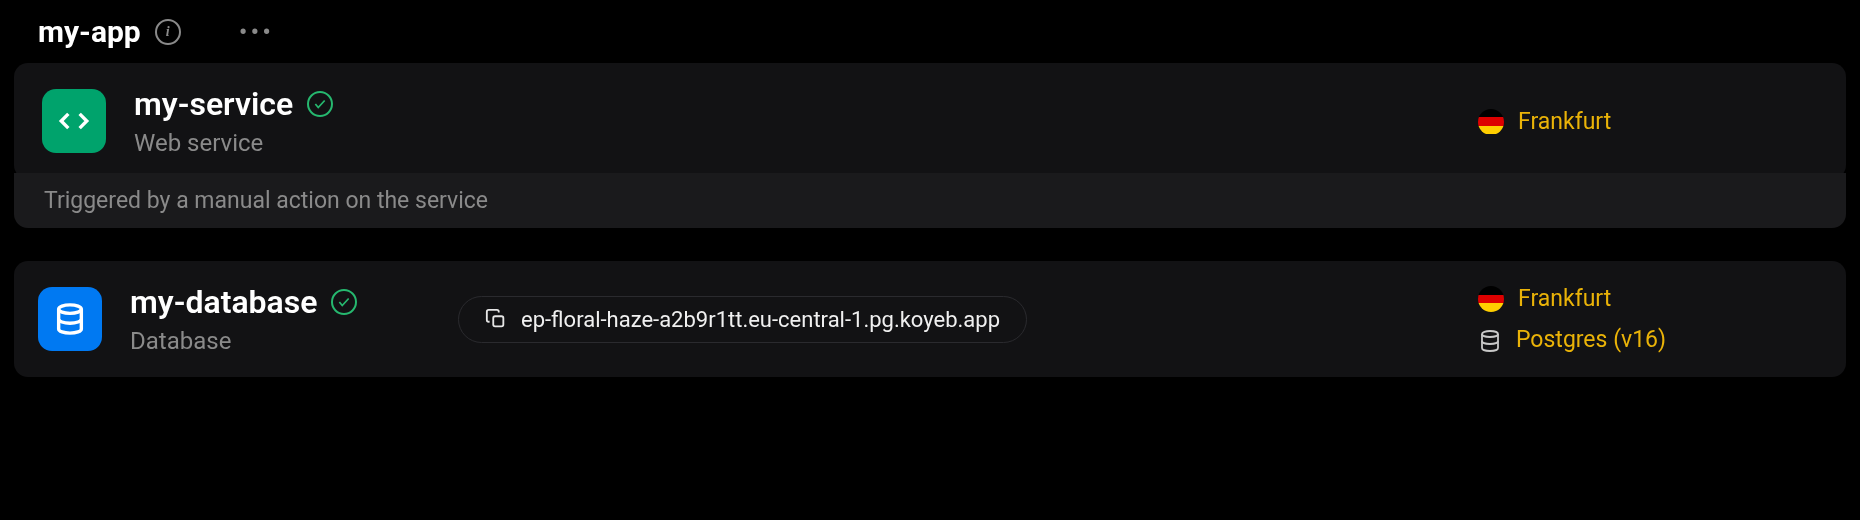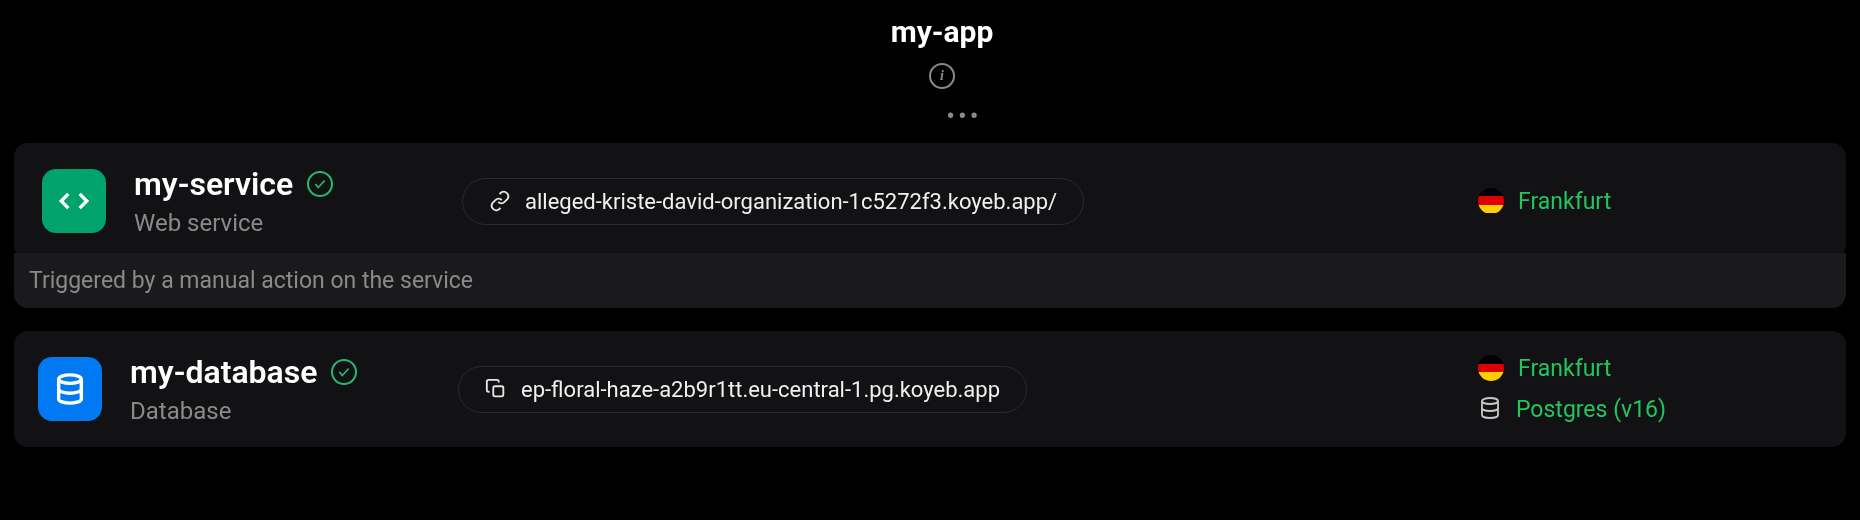--- a/index.html
+++ b/index.html
@@ -1,19 +1,19 @@
 <!DOCTYPE html>
 <html><head>
 <meta charset="utf-8">
 <style>
   * { box-sizing: border-box; margin: 0; padding: 0; }
   html, body { width: 1860px; height: 520px; background: #000; color: #e6e6e6; font-family: -apple-system, BlinkMacSystemFont, "Segoe UI", Roboto, sans-serif; }
   body { padding: 14px 14px 0 14px; }
 
-  .header { display: flex; align-items: center; gap: 14px; padding: 0 0 14px 24px; flex-direction: column; }
+  .header { display: flex; align-items: center; gap: 14px; padding: 0 0 14px 24px; }
   .app-name { font-size: 30px; font-weight: 700; color: #fff; }
   .info-circle { width: 26px; height: 26px; border: 2px solid #8a8a8a; border-radius: 50%; display: flex; align-items: center; justify-content: center; color: #8a8a8a; font-size: 14px; font-weight: 600; font-style: italic; font-family: Georgia, serif; }
   .dots { color: #8a8a8a; font-size: 26px; letter-spacing: 3px; margin-left: 44px; line-height: 1; }
 
   .card { background: #121214; border-radius: 14px; padding: 22px 28px; display: flex; align-items: center; gap: 28px; }
   .card2 { margin-top: 0; padding-left: 24px; }
 
   .icon-box { width: 64px; height: 64px; border-radius: 14px; display: flex; align-items: center; justify-content: center; flex-shrink: 0; }
   .icon-green { background: #00a36c; }
   .icon-blue  { background: #0079f2; }
@@ -24,28 +24,28 @@
   .svc-name { font-size: 32px; font-weight: 600; color: #fff; }
   .status-ring { width: 26px; height: 26px; border: 2.5px solid #26b86f; border-radius: 50%; display: flex; align-items: center; justify-content: center; }
   .status-ring svg { width: 14px; height: 14px; stroke: #26b86f; stroke-width: 3; fill: none; }
   .svc-type { font-size: 24px; color: #8a8a8a; }
 
   .pill { border: 1px solid #2a2a2e; border-radius: 999px; padding: 10px 26px; display: flex; align-items: center; gap: 14px; flex-grow: 0; max-width: 760px; }
   .pill svg { width: 22px; height: 22px; stroke: #e6e6e6; fill: none; stroke-width: 2; flex-shrink: 0; }
   .pill-text { font-size: 22px; color: #f0f0f0; white-space: nowrap; overflow: hidden; text-overflow: ellipsis; }
 
   .right-col { margin-left: auto; display: flex; flex-direction: column; gap: 14px; min-width: 340px; }
-  .right-row { display: flex; align-items: flex-start; gap: 14px; font-size: 23px; color: #22c55e; }
+  .right-row { display: flex; align-items: flex-end; gap: 14px; font-size: 23px; color: #eab308; }
   .right-row svg { width: 24px; height: 24px; stroke: #c8c8c8; fill: none; stroke-width: 1.8; }
 
   .flag { width: 26px; height: 26px; border-radius: 50%; position: relative; overflow: hidden; flex-shrink: 0; }
   .flag .stripe { position: absolute; left: 0; right: 0; height: 33.4%; }
   .s1 { top:0; background:#000; } .s2 { top:33.3%; background:#dd0000; } .s3 { top:66.6%; background:#ffce00; }
 
-  .trigger-bar { background: #1a1a1c; padding: 14px 15px; font-size: 23px; color: #8a8a8a; border-radius: 0 0 14px 14px; margin-top: -6px; margin-bottom: 23px; }
+  .trigger-bar { background: #1a1a1c; padding: 14px 30px; font-size: 23px; color: #8a8a8a; border-radius: 0 0 14px 14px; margin-top: -6px; margin-bottom: 33px; }
 </style>
 </head>
 <body>
 
 <div class="header">
   <span class="app-name">my-app</span>
   <span class="info-circle">i</span>
   <span class="dots">•••</span>
 </div>
 
@@ -59,27 +59,20 @@
   <div class="name-col">
     <div class="name-row">
       <span class="svc-name">my-service</span>
       <span class="status-ring">
         <svg viewBox="0 0 24 24">
             <polyline points="4 12 9 18 20 6"></polyline>
           </svg>
       </span>
     </div>
     <span class="svc-type">Web service</span>
-  </div>
-  <div class="pill">
-    <svg viewBox="0 0 24 24">
-        <path d="M10 13a5 5 0 0 0 7 0l3-3a5 5 0 0 0-7-7l-1.5 1.5"></path>
-        <path d="M14 11a5 5 0 0 0-7 0l-3 3a5 5 0 0 0 7 7l1.5-1.5"></path>
-      </svg>
-    <span class="pill-text">alleged-kriste-david-organization-1c5272f3.koyeb.app/</span>
   </div>
   <div class="right-col">
     <div class="right-row">
       <span class="flag">
           <span class="stripe s1"></span>
           <span class="stripe s2"></span>
           <span class="stripe s3"></span>
         </span>
       <span>Frankfurt</span>
     </div>

